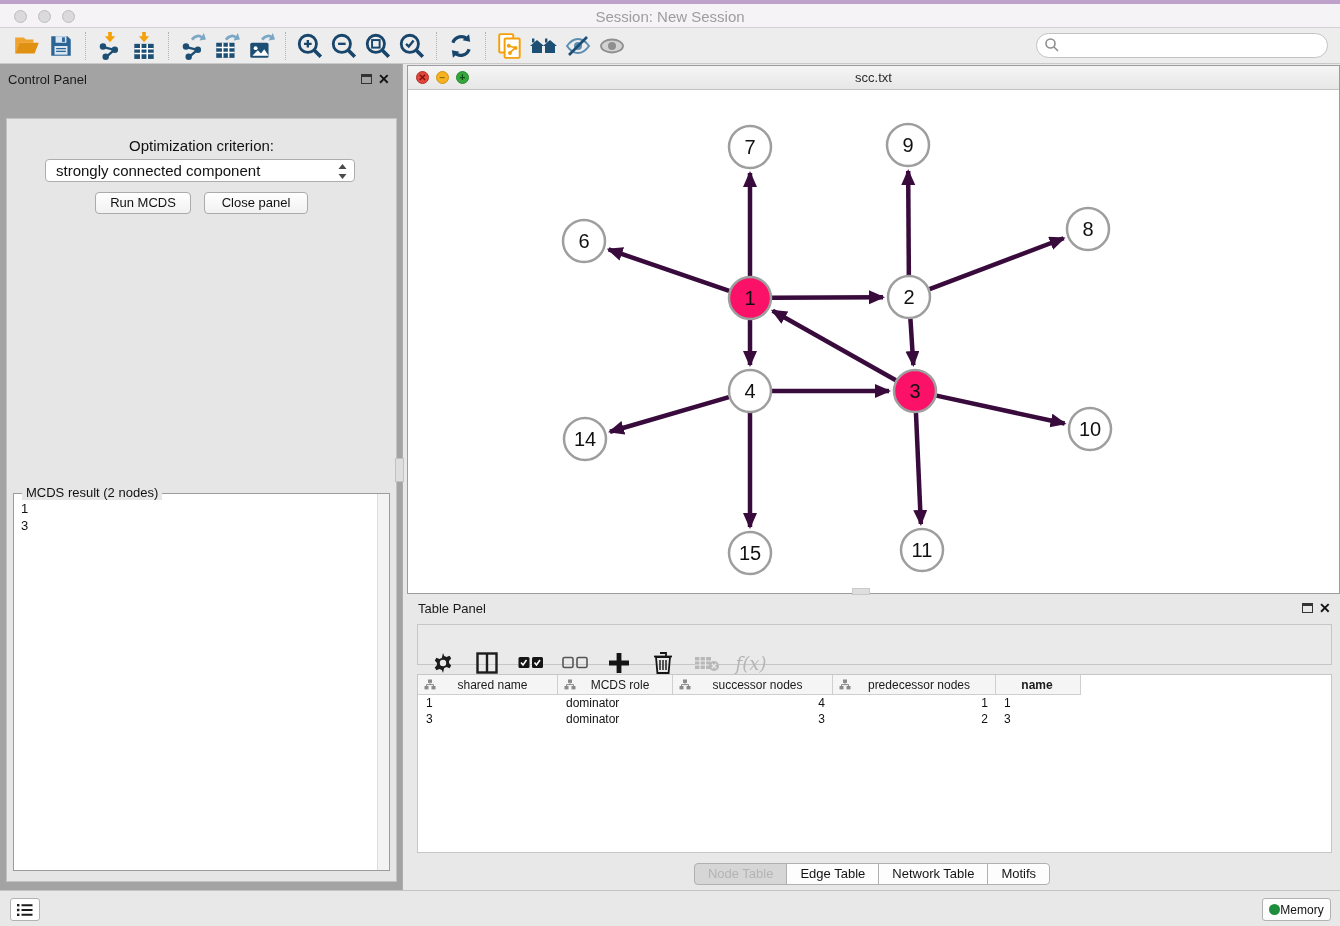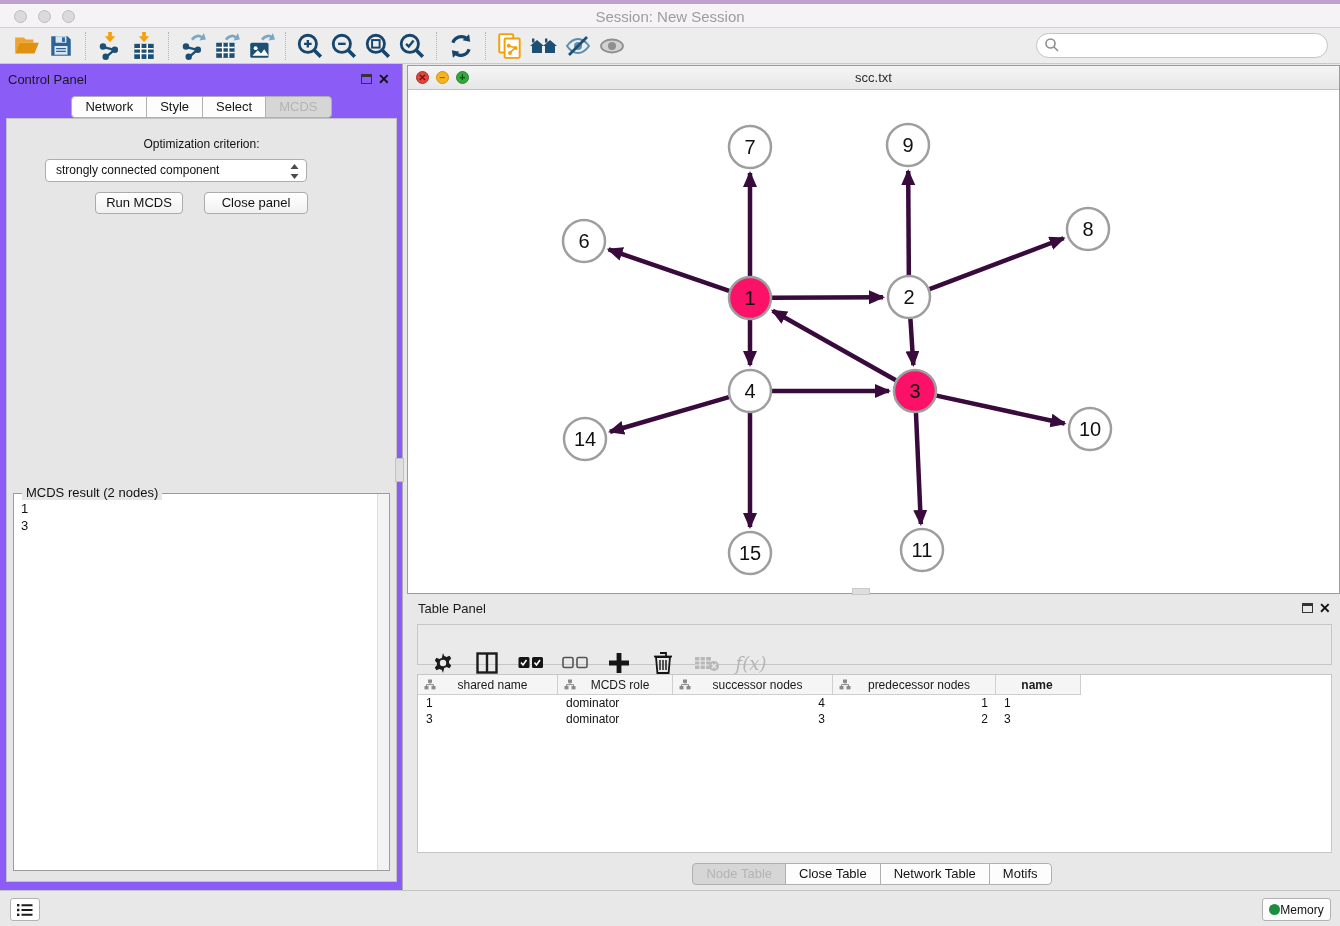--- a/index.html
+++ b/index.html
@@ -22,44 +22,44 @@
     padding-left:10px; }
   .tbtn { width:34px; height:30px; display:flex; align-items:center;
     justify-content:center; flex:0 0 auto; }
   .tsep { width:1px; height:28px; border-left:1px dotted #b3b3b3; margin:0 7px; flex:0 0 auto; }
   #search-wrap { position:absolute; right:12px; top:33px; width:292px; height:25px; }
   #search-input { width:100%; height:100%; border:1px solid #c3c3c3; border-radius:13px;
     background:#fff; padding:0 10px 0 28px; font-size:13px; outline:none; }
   #search-icon { position:absolute; left:8px; top:4px; }
 
   
-  #control-panel { left:0; top:64px; width:403px; height:826px; background:#8b5cf6;
+  #control-panel { left:0; top:64px; width:403px; height:826px; background:#a3a3a3;
     border-right:1px solid #adadad; }
   #cp-header { left:8px; top:8px; font-size:13px; color:#1a1a1a; }
   .panel-float { width:11px; height:10px; border:1.5px solid #333; border-top:3px solid #333; }
   .panel-close { font-size:14px; font-weight:bold; color:#111; line-height:12px; }
   .seg-tabs { display:inline-flex; }
   .seg-tab { height:22px; line-height:20px; padding:0 13px; font-size:13px;
     background:#fdfdfd; border:1px solid #b0b0b0; margin-left:-1px; color:#141414;
     cursor:default; }
   .seg-tab:first-child { border-radius:4px 0 0 4px; margin-left:0; }
   .seg-tab:last-child { border-radius:0 4px 4px 0; }
   .seg-tab.selected { background:#d6d6d6; color:#b4b4b4; }
   #cp-tabs-row { left:0; top:32px; width:403px; text-align:center; }
   #cp-content { left:6px; top:54px; width:391px; height:764px; background:#e6e6e6;
     border:1px solid #c2c2c2; }
-  #opt-label { left:0; top:18px; width:389px; text-align:center; font-size:12px; color:#111; }
-  #criterion-select { left:38px; top:40px; width:262px; height:23px; background:#fff;
-    border:1px solid #adadad; border-radius:4px; font-size:12px; line-height:21px;
+  #opt-label { left:0; top:18px; width:389px; text-align:center; font-size:15px; color:#111; }
+  #criterion-select { left:38px; top:40px; width:310px; height:23px; background:#fff;
+    border:1px solid #adadad; border-radius:4px; font-size:15px; line-height:21px;
     padding-left:10px; color:#111; }
   #criterion-spinner { position:absolute; right:6px; top:3px; }
   .push-btn { height:22px; background:linear-gradient(#ffffff,#f1f1f1);
     border:1px solid #ababab; border-radius:4px; font-size:13px; color:#111;
     text-align:center; line-height:20px; }
-  #run-btn { left:88px; top:73px; width:88px; }
+  #run-btn { left:88px; top:73px; width:96px; }
   #closepanel-btn { left:197px; top:73px; width:104px; }
   #result-box { left:6px; top:374px; width:377px; height:378px;
     border:1px solid #9c9c9c; background:#fff; }
   #result-legend { position:absolute; left:8px; top:-9px; background:#e6e6e6;
     padding:0 4px; font-size:13px; color:#111; }
   #result-lines { position:absolute; left:0; top:2px; right:12px; bottom:0;
     font-size:13px; color:#111; padding:4px 0 0 7px; line-height:17px; }
   #result-scroll { position:absolute; right:0; top:0; bottom:0; width:12px;
     background:#f3f3f3; border-left:1px solid #ddd; }
 
@@ -263,28 +263,20 @@
       <circle cx="6.5" cy="6.5" r="4.5" stroke="#8e8e8e" stroke-width="1.6" fill="none"></circle>
       <path d="M10 10l4 4" stroke="#8e8e8e" stroke-width="1.6"></path>
     </svg>
 </div>
 
 <div id="control-panel" class="abs">
   <div id="cp-header" class="abs">Control Panel</div>
   <div class="panel-float abs" style="left:361px; top:10px"></div>
   <div class="panel-close abs" style="left:378px; top:9px">✕</div>
 
-  <div id="cp-tabs-row" class="abs">
-    <div class="seg-tabs" id="cp-tabs">
-        <div class="seg-tab">Network</div>
-        <div class="seg-tab">Style</div>
-        <div class="seg-tab">Select</div>
-        <div class="seg-tab selected">MCDS</div>
-      </div>
-  </div>
 
   <div id="cp-content" class="abs">
     <div id="opt-label" class="abs">Optimization criterion:</div>
     <div id="criterion-select" class="abs">
       <span>strongly connected component</span>
       <svg id="criterion-spinner" width="11" height="17" viewBox="0 0 11 17">
           <path d="M5.5 1L9.5 6h-8z" fill="#4a4a4a"></path>
           <path d="M5.5 16L1.5 11h8z" fill="#4a4a4a"></path>
         </svg>
     </div>
@@ -470,21 +462,21 @@
         <div class="td-cell" style="width: 115px; text-align: left;">dominator</div>
         <div class="td-cell" style="width: 160px; text-align: right;">3</div>
         <div class="td-cell" style="width: 163px; text-align: right;">2</div>
         <div class="td-cell" style="width: 85px; text-align: left;">3</div>
       </div>
     </div>
 
   <div id="tp-tabs-row" class="abs">
     <div class="seg-tabs" id="tp-tabs">
         <div class="seg-tab selected">Node Table</div>
-        <div class="seg-tab">Close Table</div>
+        <div class="seg-tab">Edge Table</div>
         <div class="seg-tab">Network Table</div>
         <div class="seg-tab">Motifs</div>
       </div>
   </div>
 </div>
 
 <div id="statusbar" class="abs">
   <div id="list-btn" class="abs">
     <svg width="18" height="14" viewBox="0 0 18 14">
         <rect x="1" y="1" width="2.4" height="2.4" fill="#1c1c1c"></rect>

